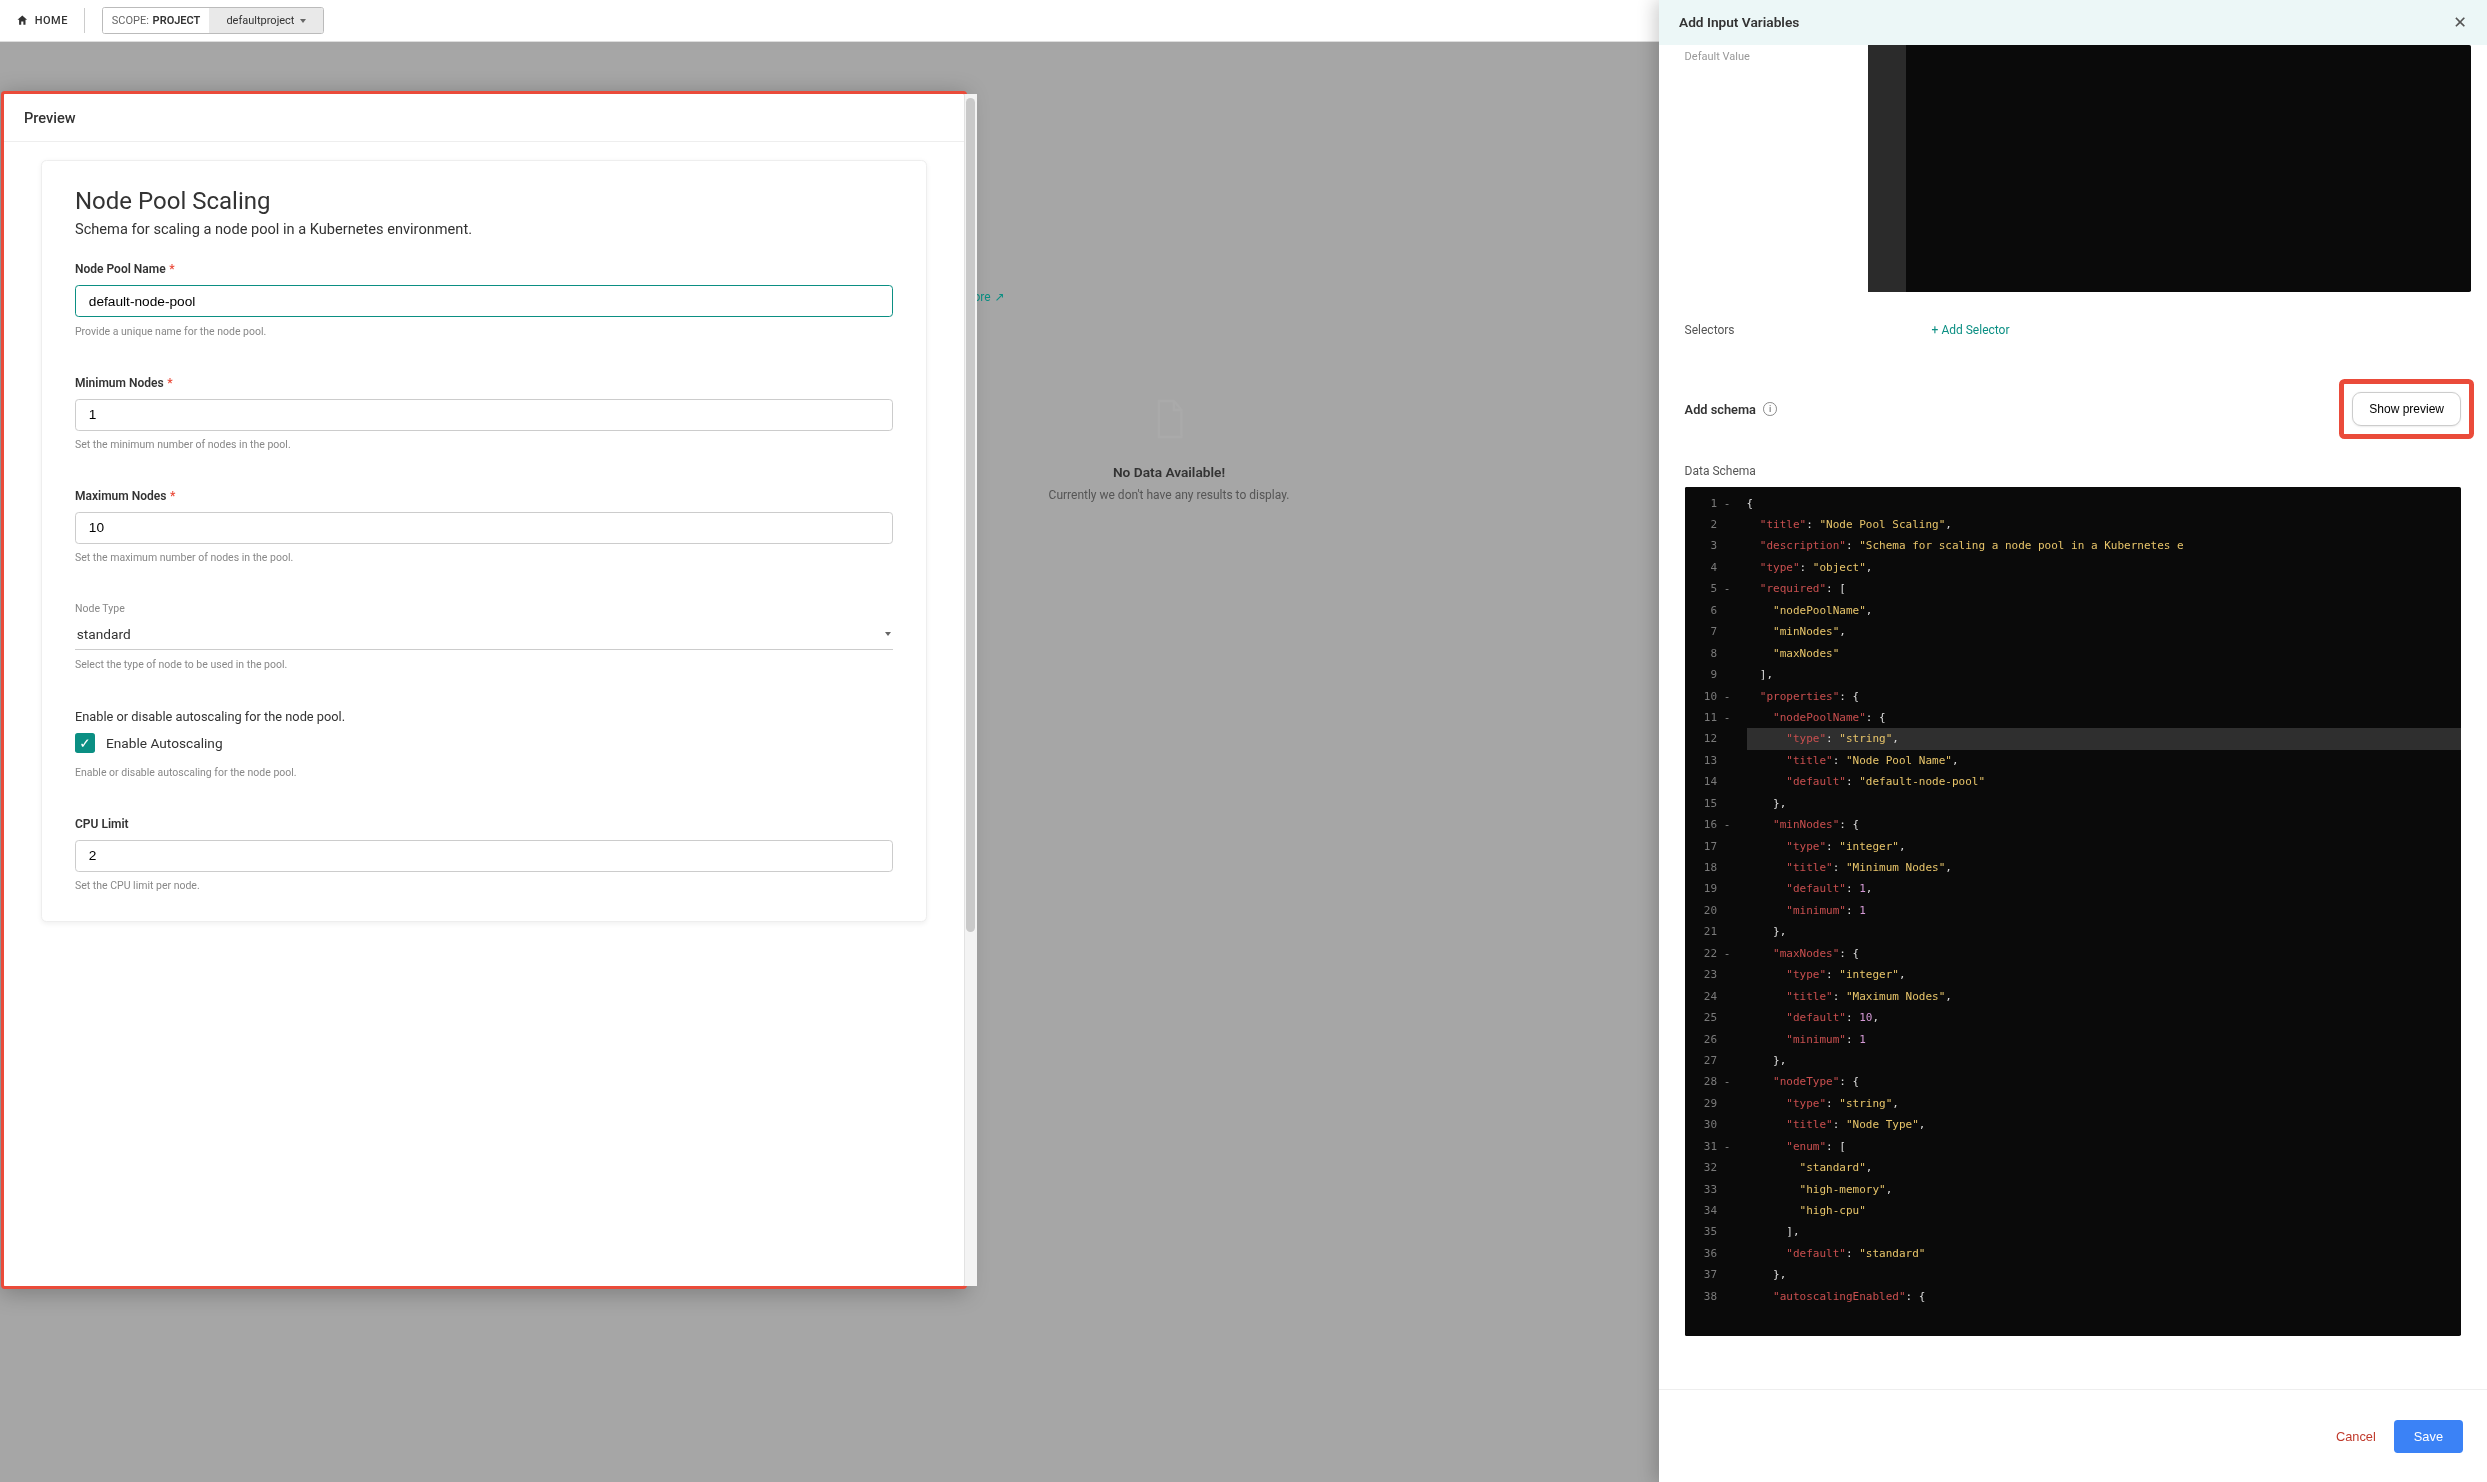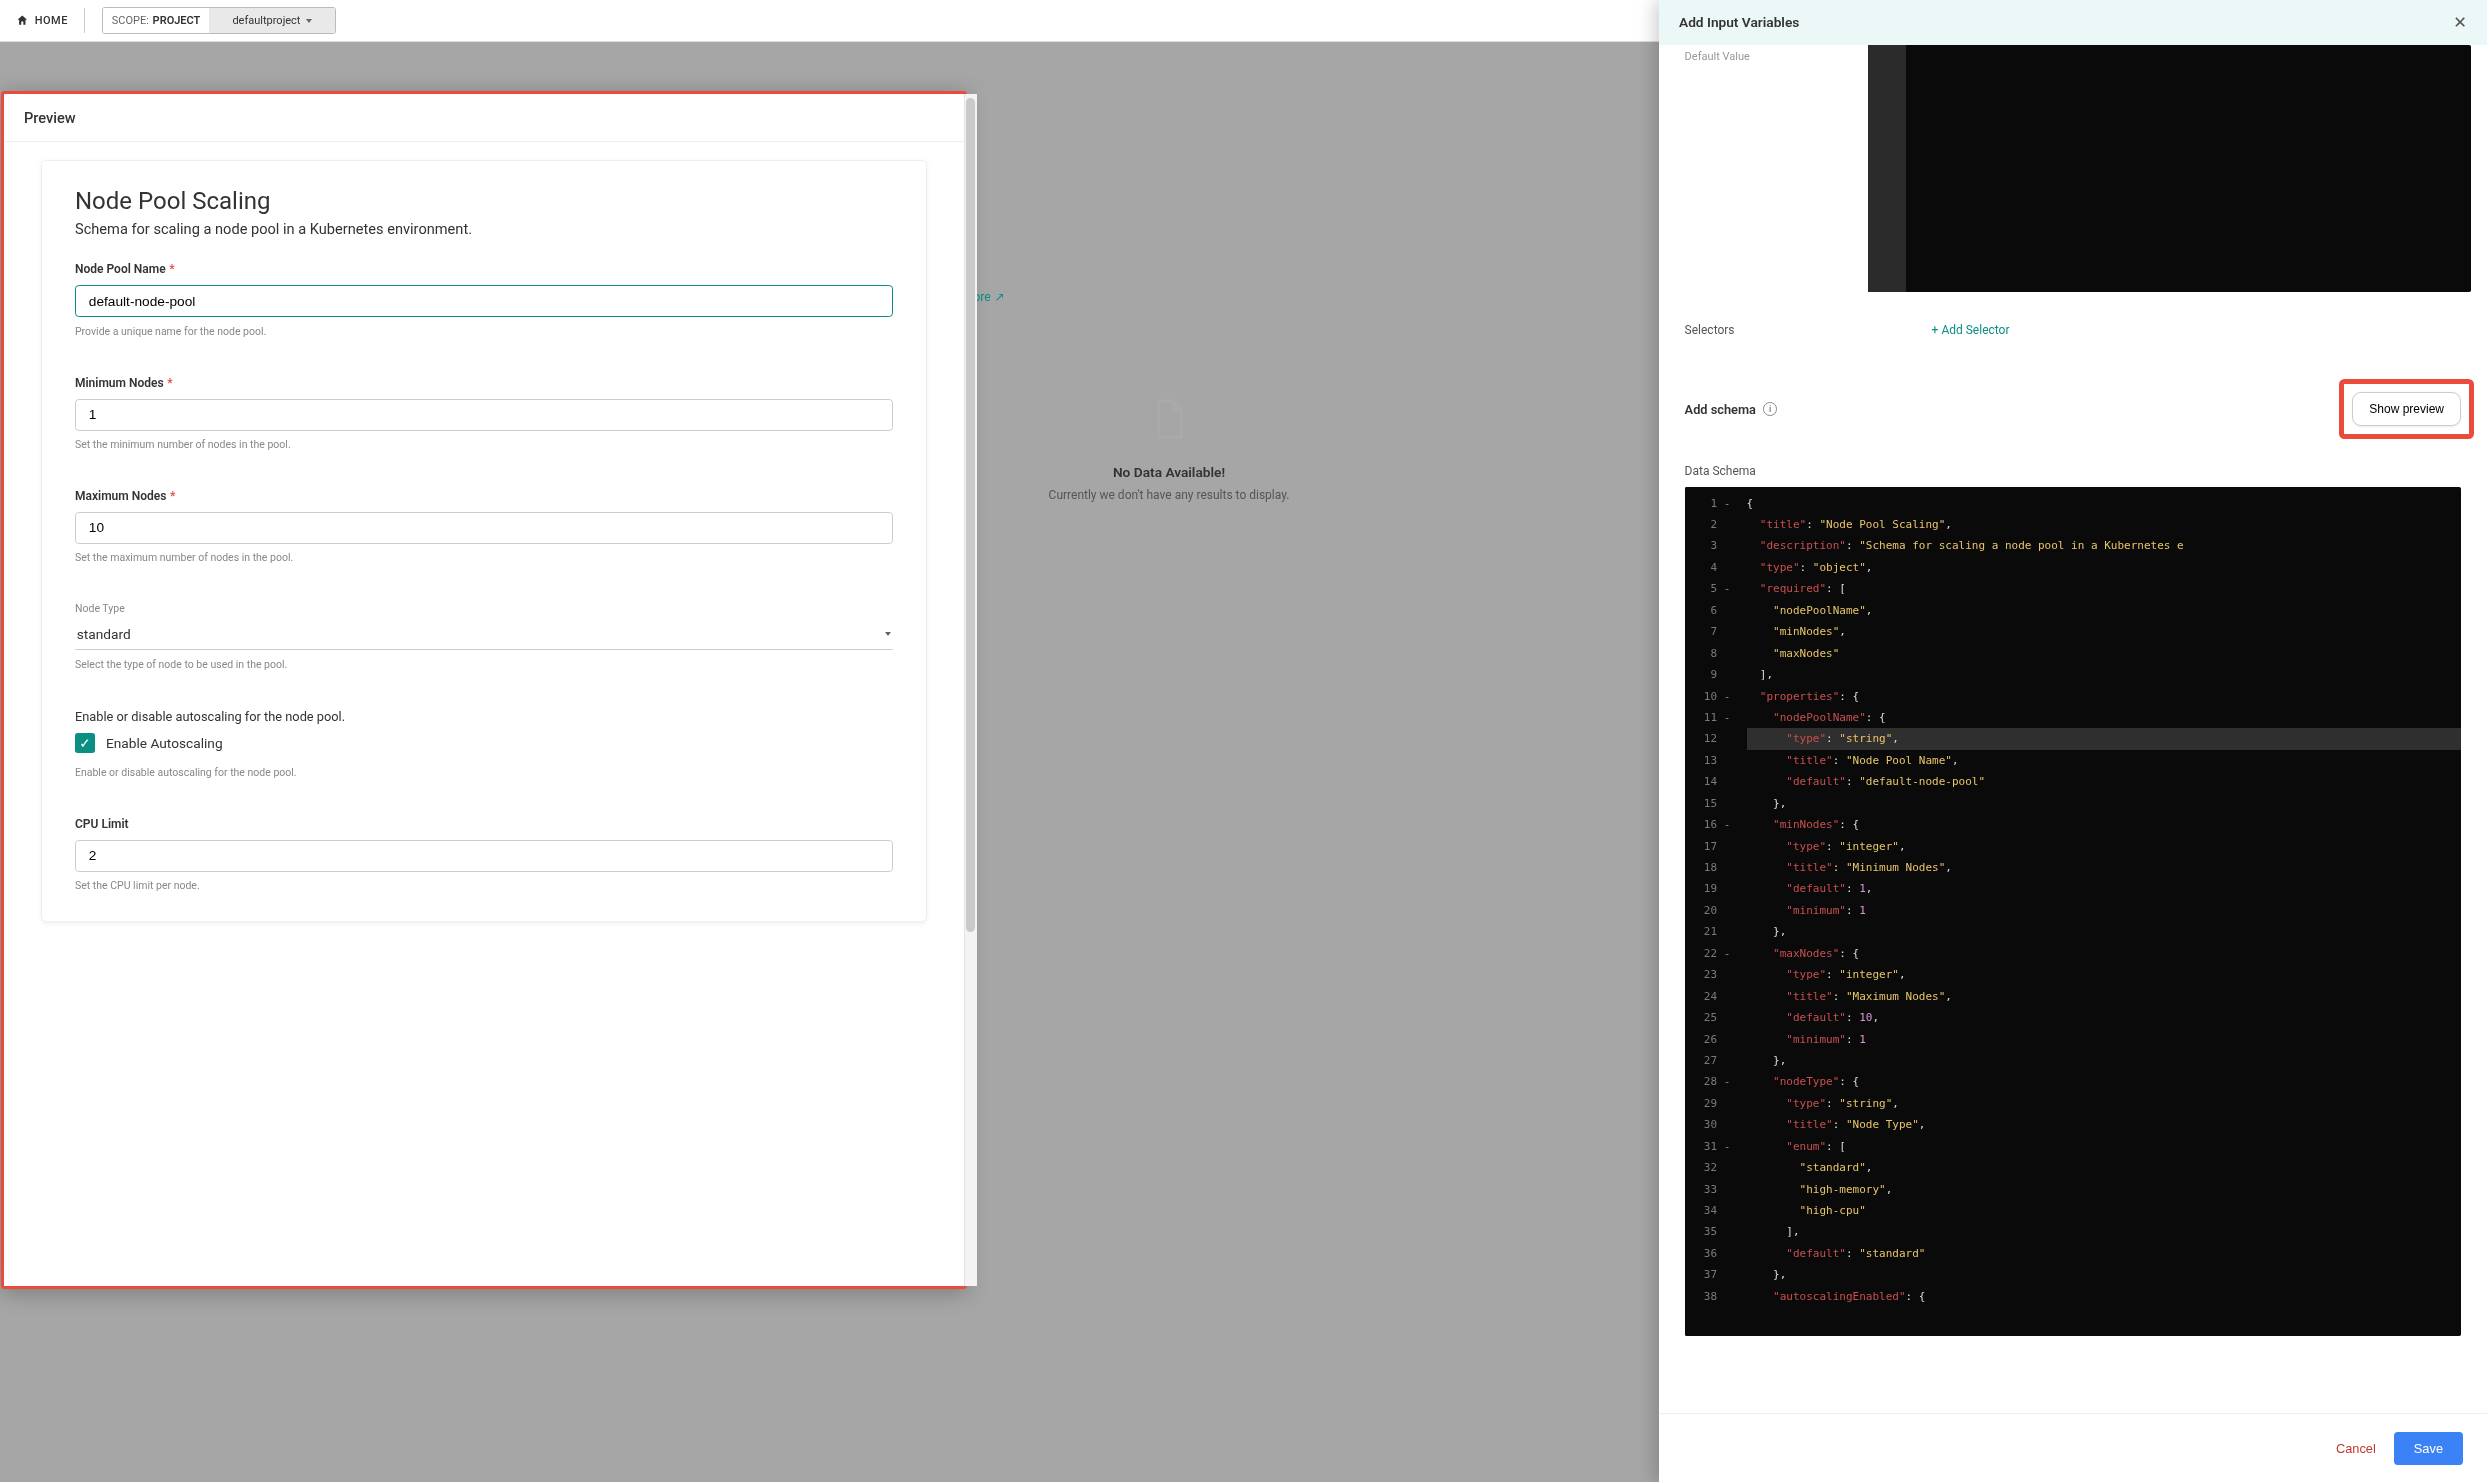--- a/index.html
+++ b/index.html
@@ -5,21 +5,21 @@
 * { box-sizing: border-box; margin: 0; padding: 0; }
 body { font-family: -apple-system, BlinkMacSystemFont, "Segoe UI", Roboto, Arial, sans-serif; font-size: 12px; color: #333; background: #fff; width: 2487px; height: 1483px; overflow: hidden; position: relative; }
 
 
 .topbar { height: 42px; border-bottom: 0.9px solid #ddd; display: flex; align-items: center; padding: 0 14.6px; gap: 11px; }
 .home-btn { display: flex; align-items: center; gap: 5.5px; font-size: 11px; font-weight: 500; letter-spacing: 0.5px; cursor: pointer; }
 .vdiv { width: 0.9px; height: 25.6px; background: #ccc; margin: 0 5.5px; }
 .scope-group { display: flex; align-items: stretch; border: 0.9px solid #bbb; border-radius: 2.7px; overflow: hidden; height: 27px; }
 .scope-label { display: flex; align-items: center; padding: 0 9px; font-size: 11px; color: #666; background: #fff; }
 .scope-label b { color: #333; margin-left: 3.7px; font-weight: 600; }
-.scope-picker { display: flex; align-items: center; padding: 0 23px; font-size: 11px; background: #e9e9e9; gap: 5.5px; cursor: pointer; }
+.scope-picker { display: flex; align-items: center; padding: 0 17px; font-size: 11px; background: #e9e9e9; gap: 5.5px; cursor: pointer; }
 
 
 .main-dim { position: absolute; top: 42px; left: 0; right: 0; bottom: 0; background: rgba(0,0,0,.35); }
 
 
 .no-data { position: absolute; top: 356px; left: 904px; width: 530px; text-align: center; color: #333; }
 .no-data .icon { font-size: 33px; color: #999; margin-bottom: 16.4px; }
 .no-data .title { font-size: 13.7px; font-weight: 600; margin-bottom: 7.3px; }
 .no-data .sub { font-size: 12px; color: #555; }
 
@@ -61,21 +61,21 @@
 .info-ic { width:13.7px; height:13.7px; border:1.4px solid #888; border-radius:50%; display:inline-flex; align-items:center; justify-content:center; font-size:9px; color:#888;}
 .show-prev-wrap { position:relative; display:inline-block; }
 .show-prev-wrap .hl { position:absolute; top:-12.8px; left:-12.8px; right:-12.8px; bottom:-12.8px; border:5.5px solid #ea4b3a; border-radius:5.5px; pointer-events:none;}
 .show-prev { border:0.9px solid #ccc; background:#fff; padding:9px 16.4px; font-size:12px; border-radius:9px; cursor:pointer; box-shadow:0 0.9px 1.8px rgba(0,0,0,.08);}
 .schema-label { font-size:12px; color:#555; margin-top:38px; margin-bottom:9px;}
 .code-box { background:#0a0a0a; border-radius:1.8px; font-family: "SFMono-Regular",Consolas,Menlo,monospace; font-size:11px; line-height:1.95; overflow:hidden; height:849px; position:relative;}
 .code-box .gut { position:absolute; left:0; top:0; bottom:0; width:53px; background:#0a0a0a; color:#7a7a7a; text-align:right; padding:5.5px 7.3px 0 0;}
 .code-box .txt { position:absolute; left:53px; right:0; top:0; bottom:0; padding:5.5px 0 0 9px; color:#ddd; white-space:pre; }
 .k{color:#c94f4f;} .s{color:#e8c56a;} .n{color:#d59ad6;} .p{color:#ddd;} .hlLine{background:#2f2f2f; display:inline-block; width:100%;}
 .fold{color:#888;}
-.sb-foot { display:flex; justify-content:flex-end; gap:18px; padding:18px 24px; border-top:0.9px solid #eee;}
+.sb-foot { display:flex; justify-content:flex-end; gap:18px; padding:30px 24px; border-top:0.9px solid #eee;}
 .btn-cancel{ background:transparent; border:none; color:#c0392b; font-size:12.8px; cursor:pointer;}
 .btn-save{ background:#3b82f6; color:#fff; border:none; padding:9px 20px; border-radius:3.7px; font-size:12.8px; cursor:pointer;}
 
 .home-ic{width:14.6px;height:12.8px;}
 .caret{width:0;height:0;border-left:3.7px solid transparent;border-right:3.7px solid transparent;border-top:4.6px solid #666;display:inline-block;}
 </style>
 </head>
 <body>
 
 <div class="topbar">

